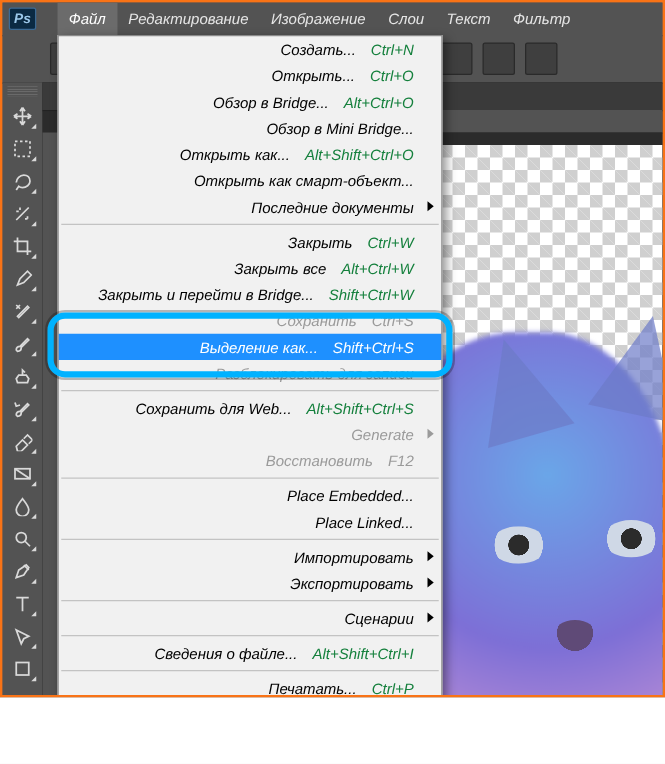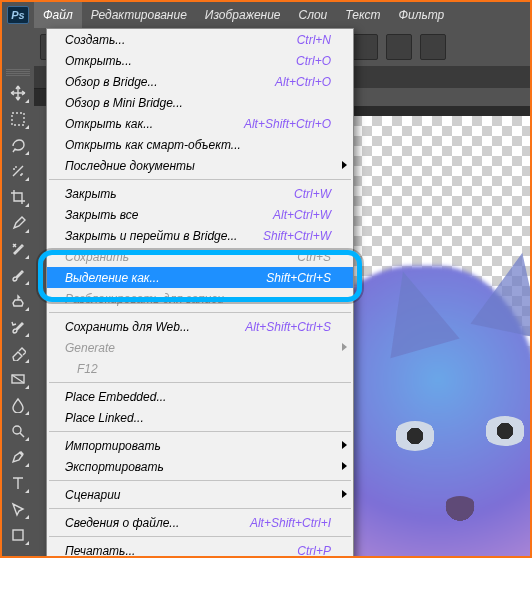--- a/index.html
+++ b/index.html
@@ -42,42 +42,42 @@
   .cat .eye{position:absolute;width:46px;height:30px;border-radius:50%;background:radial-gradient(circle at 50% 50%, #2b2b2b 0 30%, transparent 31%), radial-gradient(circle at 50% 50%, #cfd8e6 0 70%, transparent 71%);}
   .cat .eye.l{left:110px;top:155px;}
   .cat .eye.r{left:200px;top:150px;}
   .cat .nose{position:absolute;left:160px;top:230px;width:36px;height:26px;border-radius:50%;background:radial-gradient(circle at 50% 40%, #5f4a77 0 60%, transparent 61%);}
   .cat .ear{position:absolute;width:0;height:0;border-left:36px solid transparent;border-right:36px solid transparent;border-bottom:80px solid rgba(108,122,200,0.7);}
   .cat .ear.l{left:96px;top:4px;transform:rotate(-16deg);}
   .cat .ear.r{left:196px;top:-14px;transform:rotate(12deg);}
   
   .menu{position:absolute;left:44px;top:26px;width:306px;background:#f1f1f1;border:1px solid #8a8a8a;box-shadow:3px 3px 8px rgba(0,0,0,0.45);color:#000;}
   .menu .row{display:flex;align-items:center;height:21px;padding:0 22px 0 18px;position:relative;}
-  .menu .row .lbl{flex:1;white-space:nowrap;overflow:hidden;text-overflow:ellipsis;}
-  .menu .row .sc{color:#8b5cf6;padding-left:12px;}
+  .menu .row .lbl{flex:1;white-space:nowrap;overflow:hidden;text-overflow:ellipsis;text-align:right;}
+  .menu .row .sc{color:#15803d;padding-left:12px;}
   .menu .row.disabled{color:#9a9a9a;}
   .menu .row.disabled .sc{color:#9a9a9a;}
   .menu .row .arrow{position:absolute;right:6px;top:6px;width:0;height:0;border-top:4px solid transparent;border-bottom:4px solid transparent;border-left:5px solid #000;}
   .menu .row.disabled .arrow{border-left-color:#9a9a9a;}
   .menu .sep{height:1px;margin:3px 2px;background:#c3c3c3;}
   
   .hl{position:absolute;left:36px;top:248px;width:324px;height:52px;border:5px solid #00b2ff;border-radius:14px;box-sizing:border-box;pointer-events:none;box-shadow:0 0 0 2px rgba(0,0,0,0.25);}
   .menu .row.sel{background:#1e90ff;color:#fff;}
   .menu .row.sel .sc{color:#fff;}
 </style>
 </head>
 <body>
 
 <div id="frame">
 
   <div class="menubar">
     <div class="ps-badge">
         <span>Ps</span>
       </div>
-    <div id="mb" style="display: flex;">
+    <div id="mb" style="display: flex; margin-left: 12px;">
         <div class="menu-item open">Файл</div>
         <div class="menu-item">Редактирование</div>
         <div class="menu-item">Изображение</div>
         <div class="menu-item">Слои</div>
         <div class="menu-item">Текст</div>
         <div class="menu-item">Фильтр</div>
       </div>
   </div>
 
   <div class="optbar">
@@ -301,20 +301,21 @@
       <div class="sep"></div>
       <div class="row">
         <span class="lbl">Сохранить для Web...</span>
         <span class="sc">Alt+Shift+Ctrl+S</span>
       </div>
       <div class="row disabled">
         <span class="lbl">Generate</span>
         <span class="arrow"></span>
       </div>
       <div class="row disabled">
+        <span class="lbl">Восстановить</span>
         <span class="sc">F12</span>
       </div>
       <div class="sep"></div>
       <div class="row">
         <span class="lbl">Place Embedded...</span>
       </div>
       <div class="row">
         <span class="lbl">Place Linked...</span>
       </div>
       <div class="sep"></div>

